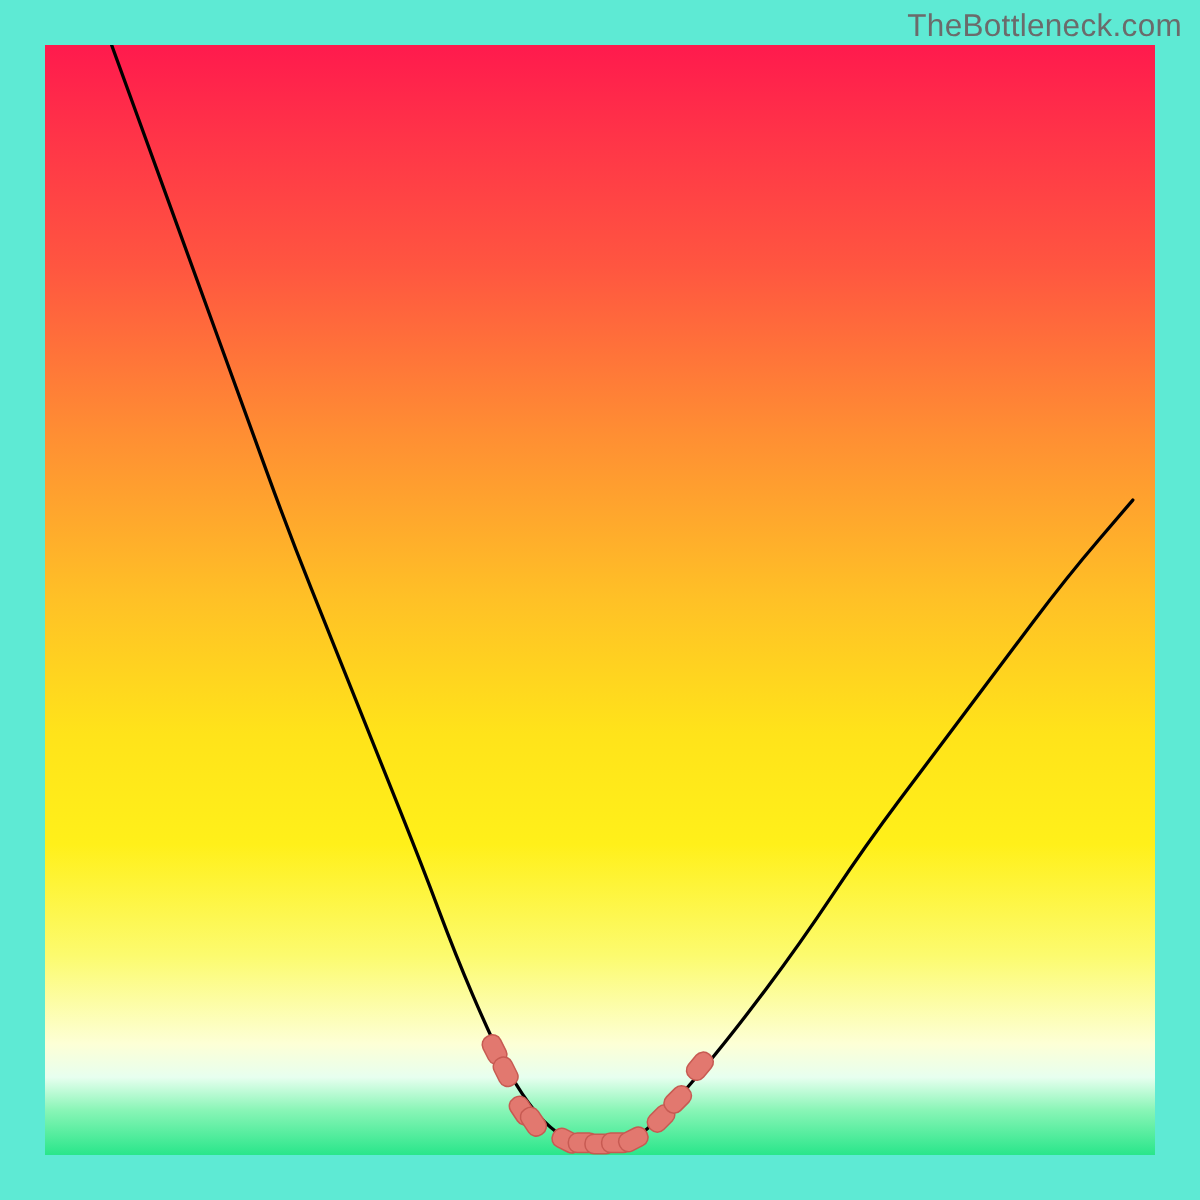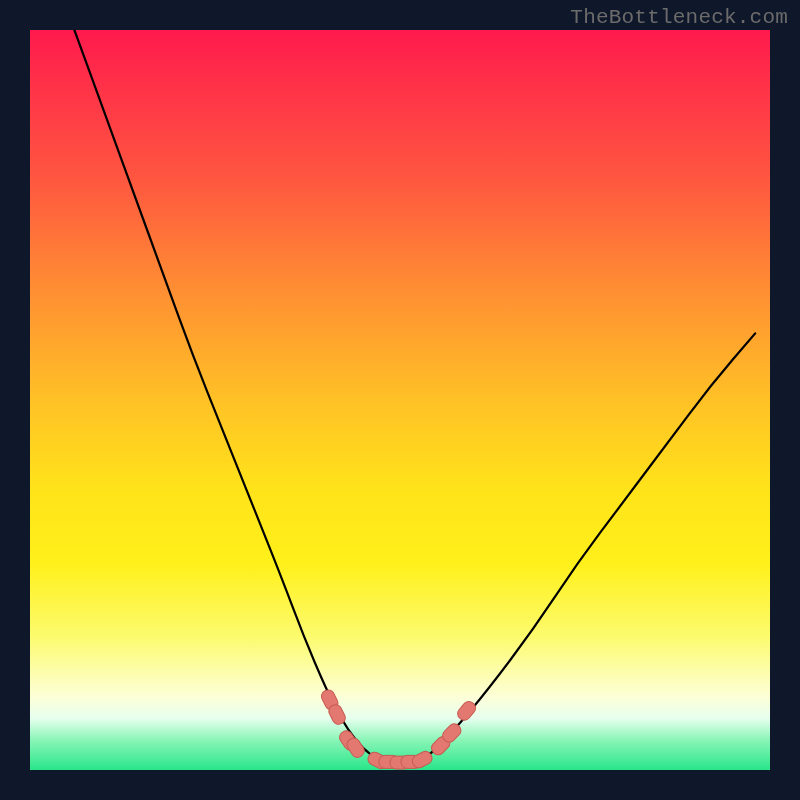--- a/index.html
+++ b/index.html
@@ -10,22 +10,21 @@
     background: #000;
     overflow: hidden;
     font-family: Arial, Helvetica, sans-serif;
   }
   .frame {
     position: absolute;
     left: 0;
     top: 0;
     width: 800px;
     height: 800px;
-    background: #0f172a;
-    font-family: Liberation Mono, monospace;
+    background: #5eead4;
   }
   .plot {
     position: absolute;
     left: 30px;
     top: 30px;
     width: 740px;
     height: 740px;
     background: linear-gradient(to bottom,
       #ff1a4d 0%,
       #ff3348 8%,

